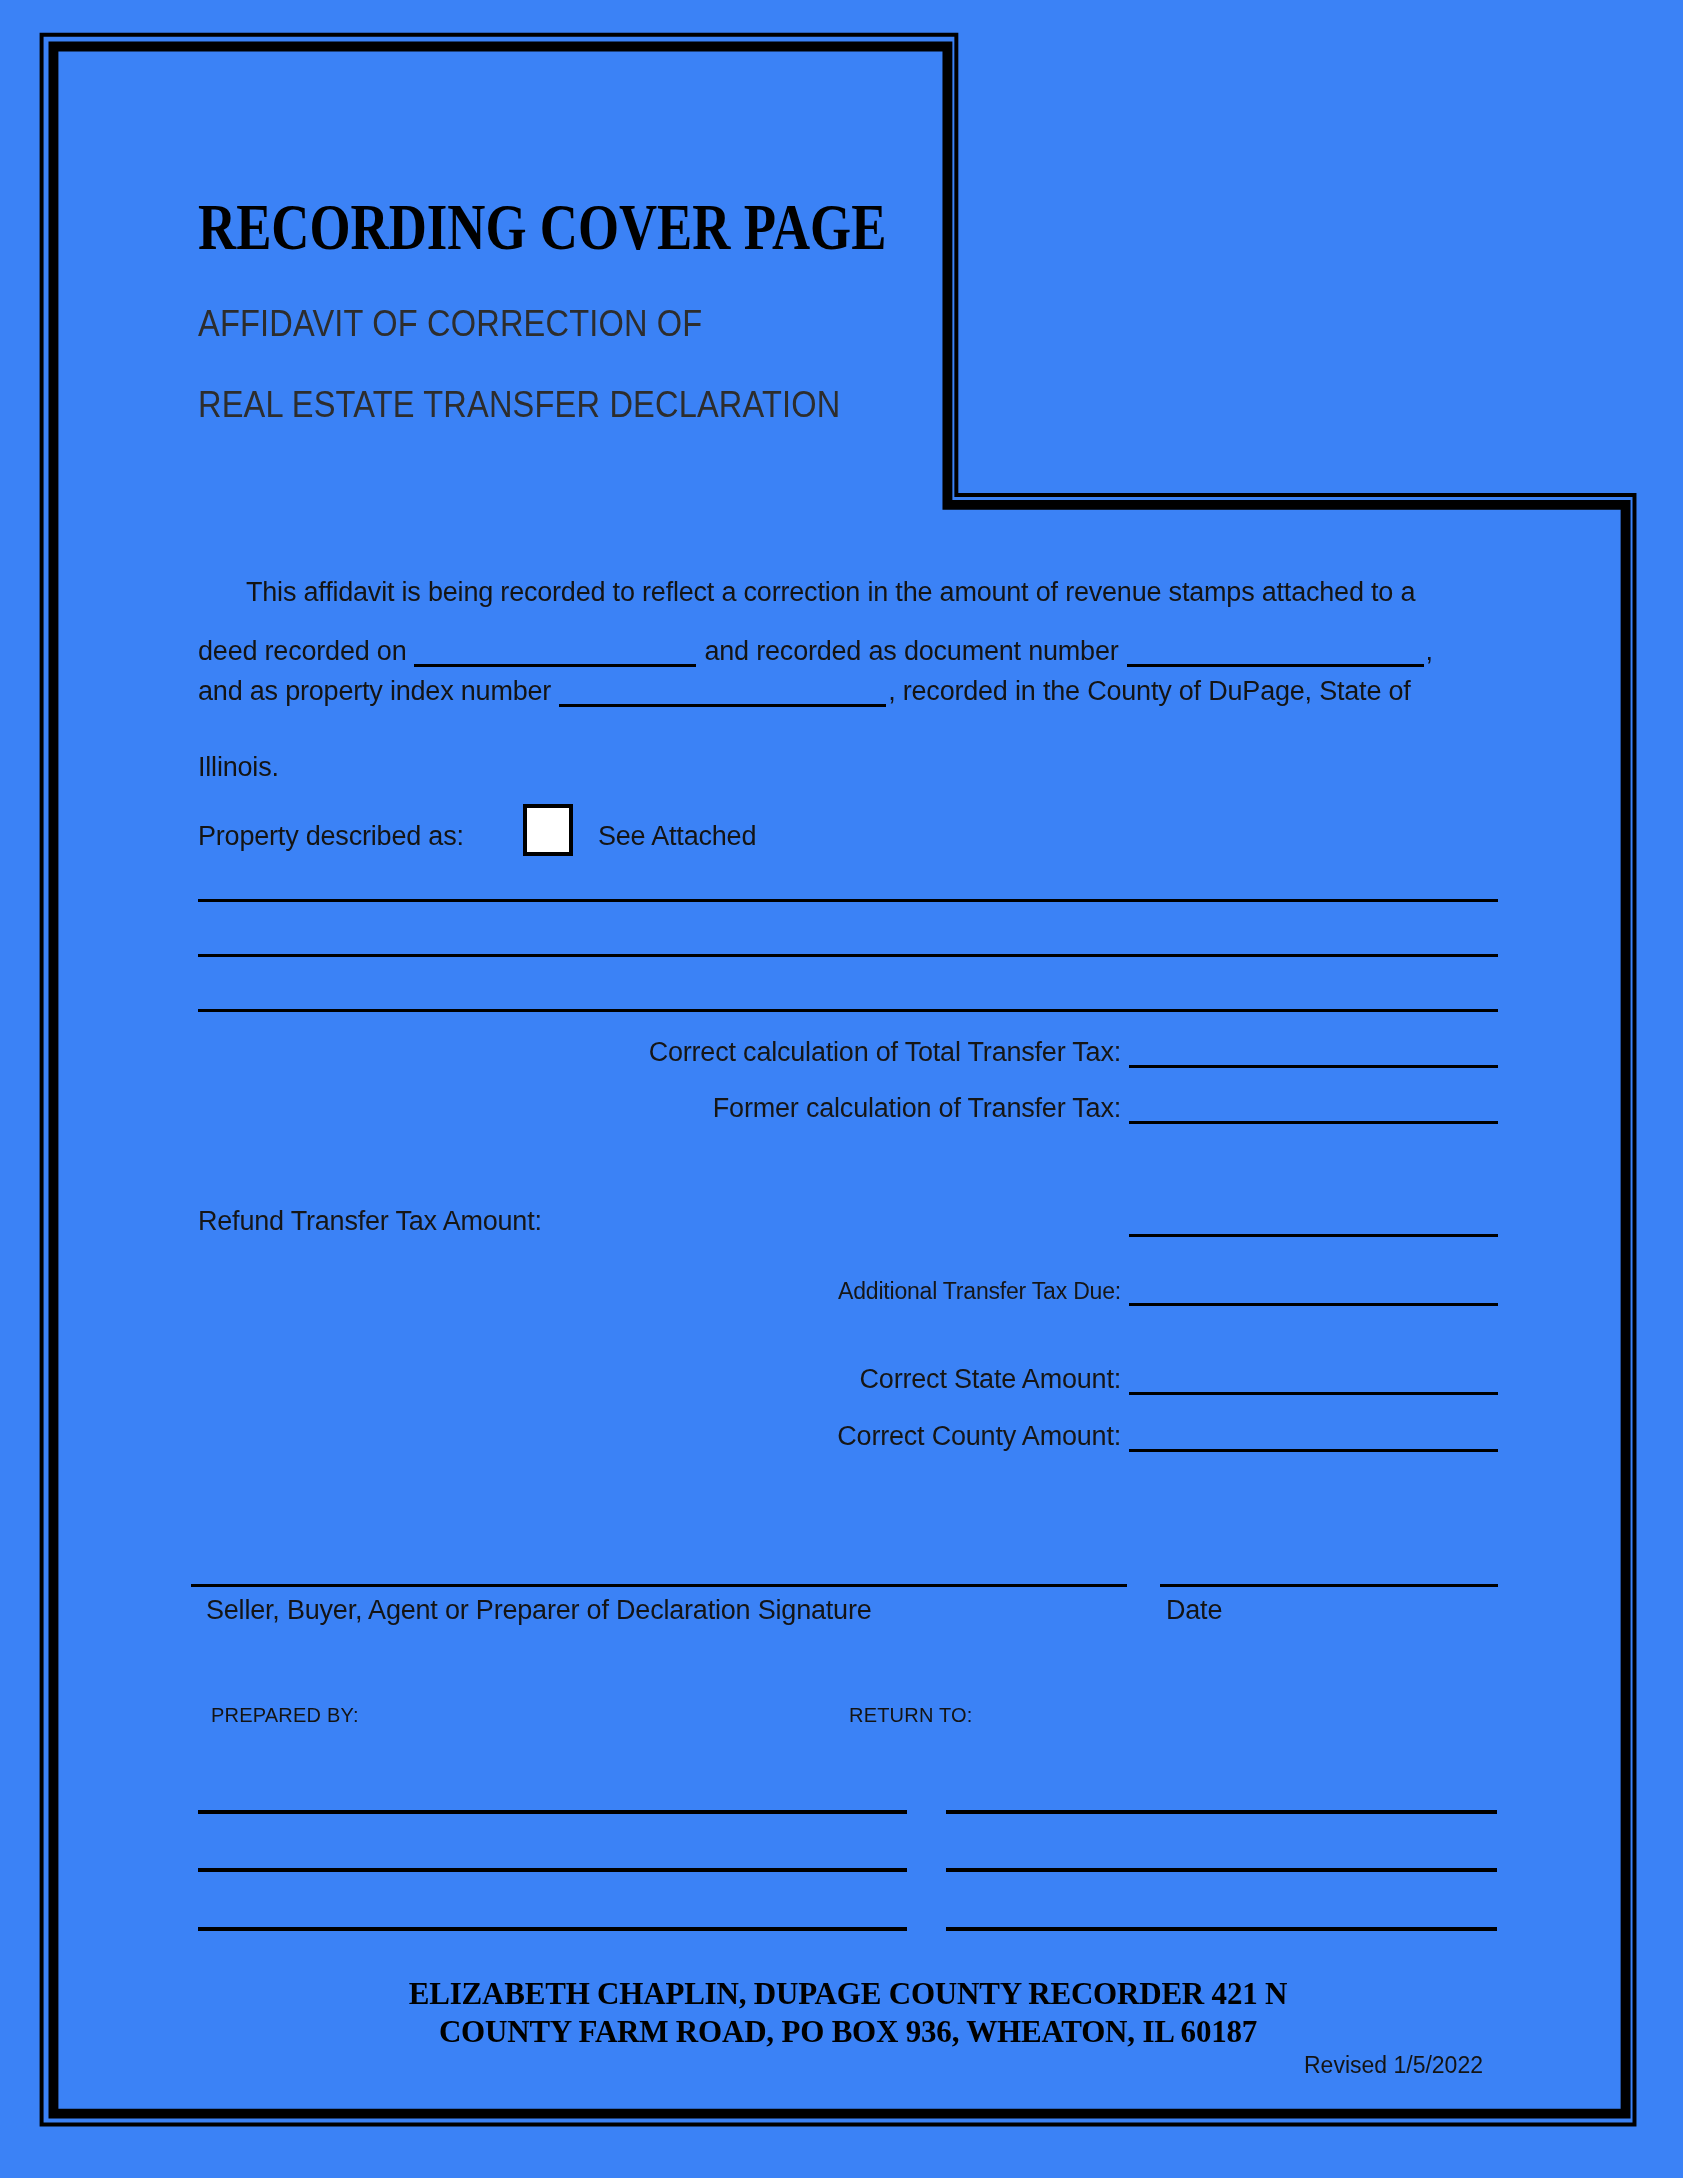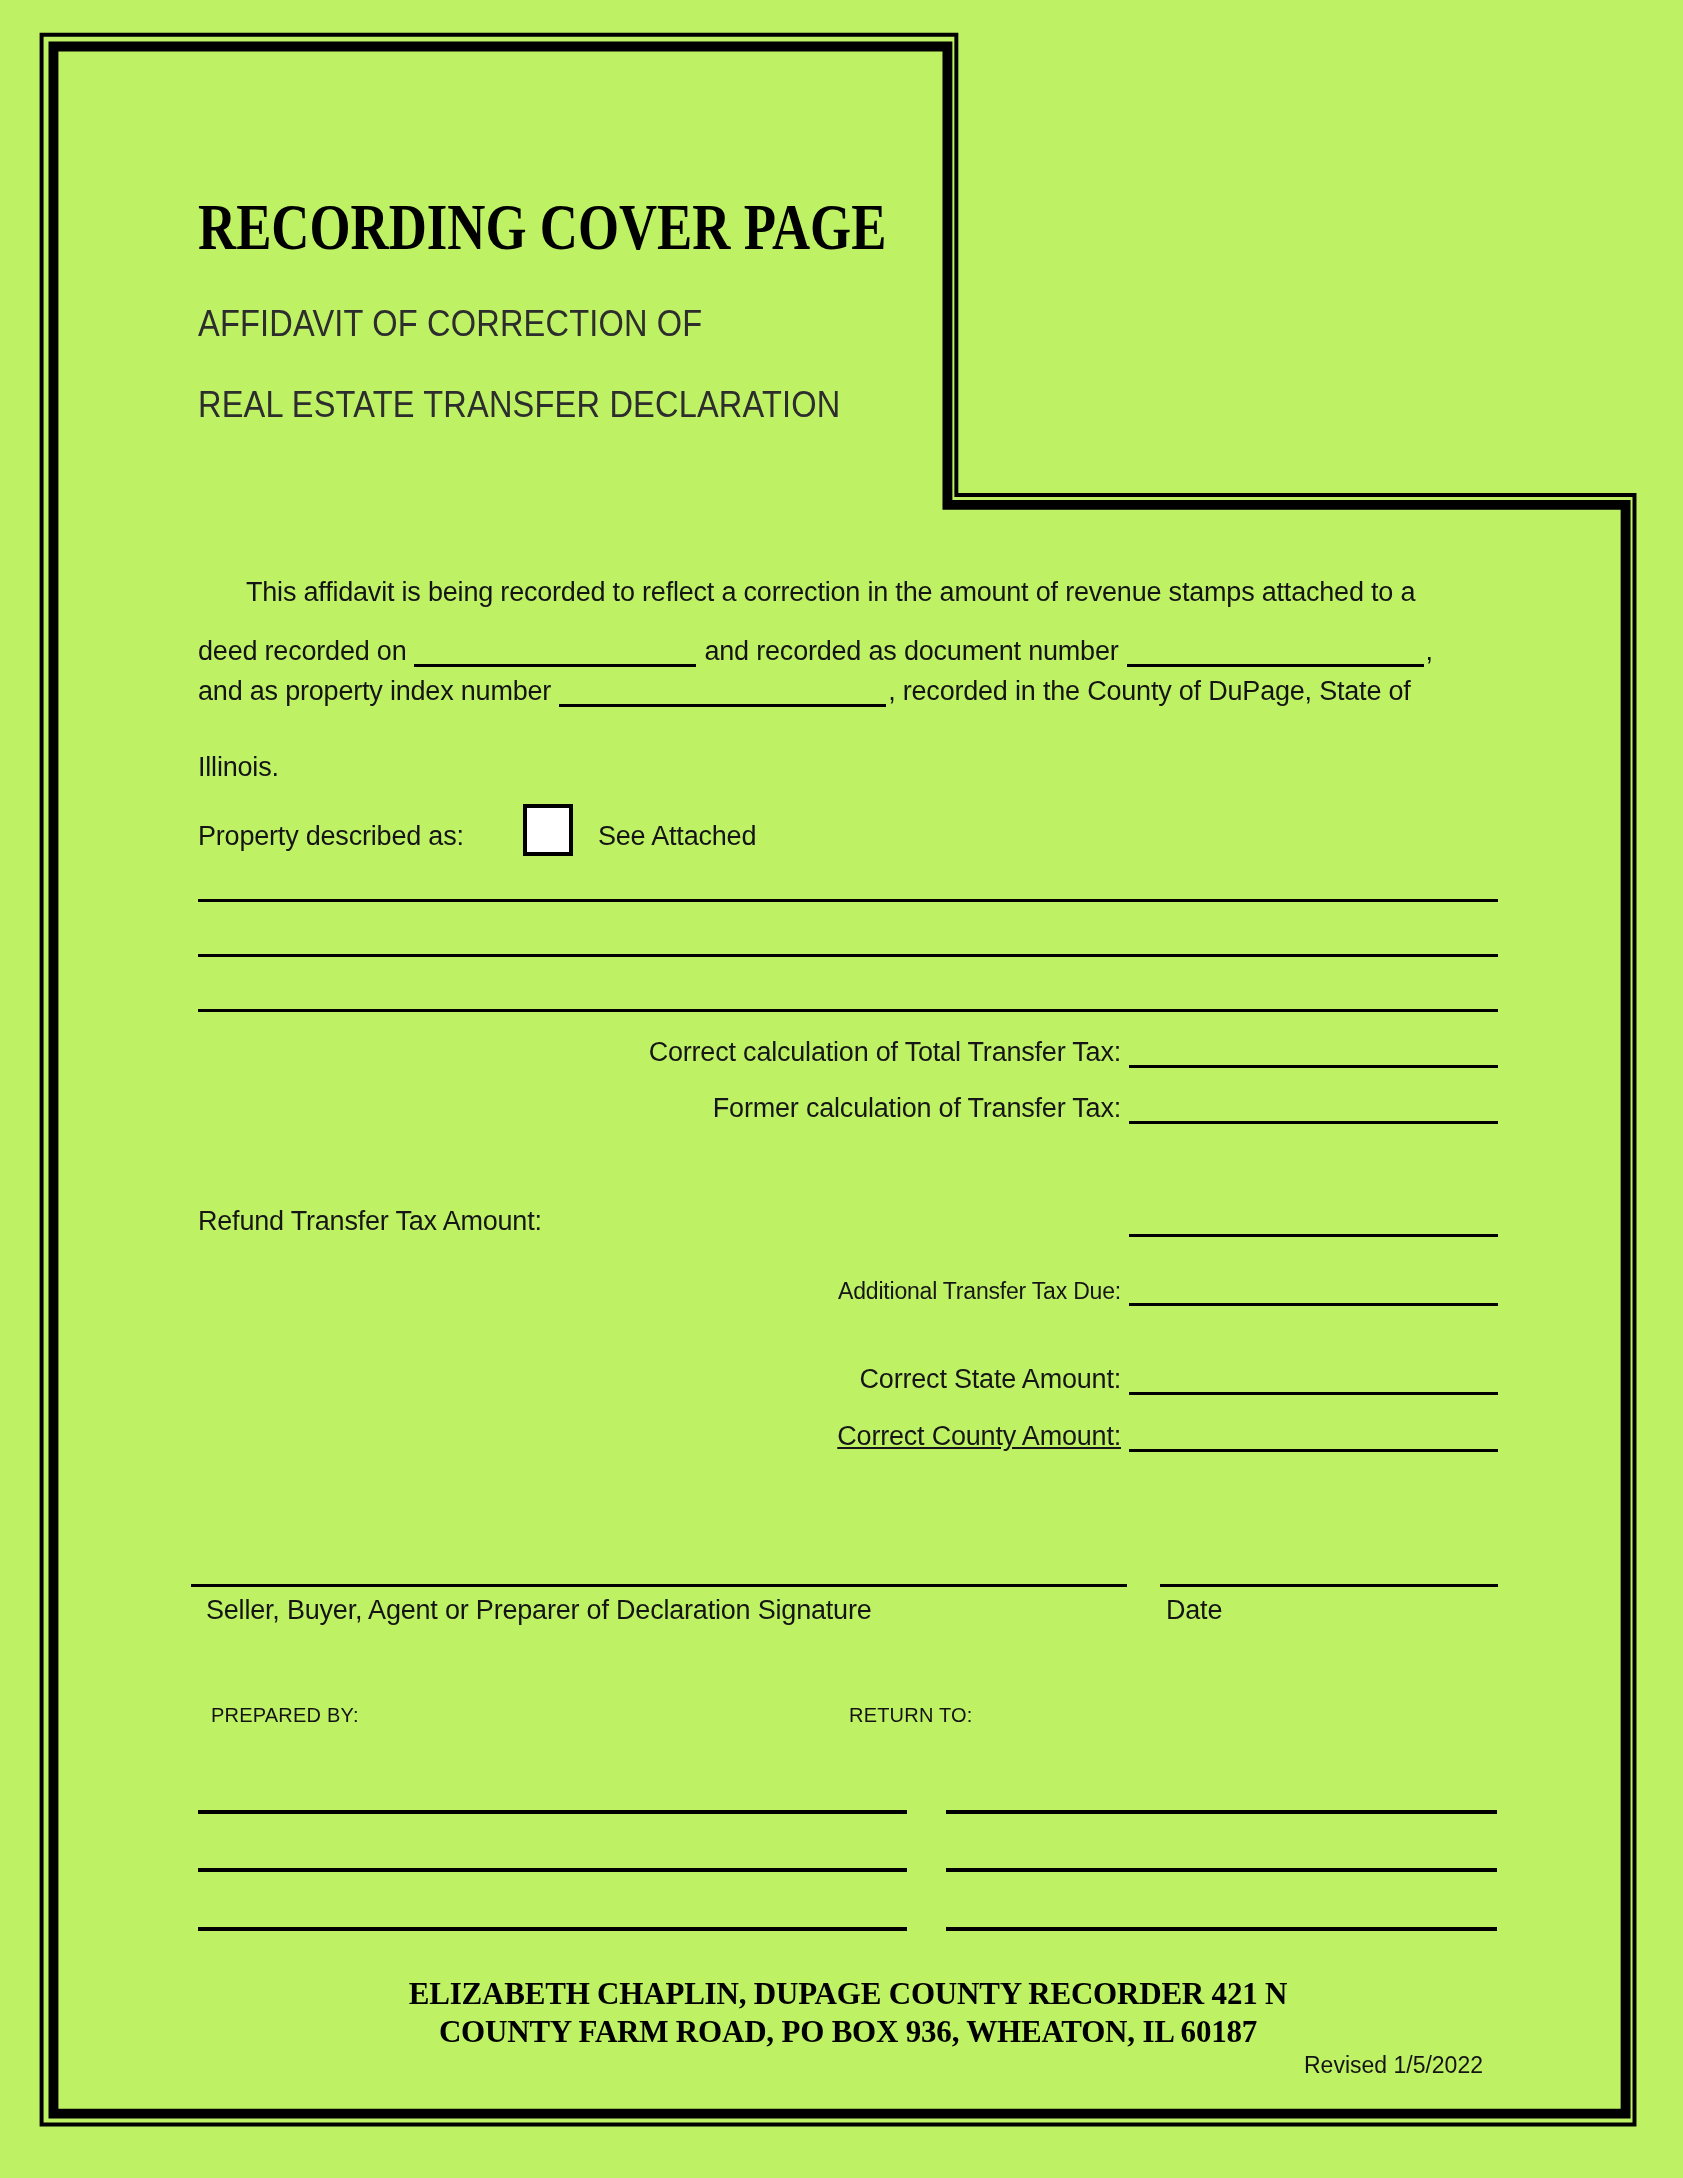--- a/index.html
+++ b/index.html
@@ -1,19 +1,19 @@
 <!DOCTYPE html>
 <html><head>
 <meta charset="utf-8">
 <style>
   html,body{margin:0;padding:0;background:#fff;}
   .page{
     position:relative;
     width:1683px;height:2178px;
-    background:#bef264;
+    background:#3b82f6;
     font-family:"Liberation Sans", sans-serif;
     color:#161616;
     overflow:hidden;
   }
   
   .frame{position:absolute;left:0;top:0;pointer-events:none;}
   
   .title{
     position:absolute;left:198px;top:194px;
     font-family:"Liberation Serif", serif;font-weight:bold;
@@ -122,21 +122,21 @@
       <span class="amt-line"></span>
   </div>
   <div class="amt-row small" style="top:1275px;">
     <span>Additional Transfer Tax Due:</span>
       <span class="amt-line"></span>
   </div>
   <div class="amt-row" style="top:1363px;">
     <span>Correct State Amount:</span>
       <span class="amt-line"></span>
   </div>
-  <div class="amt-row" style="top:1420px;text-decoration:underline;">
+  <div class="amt-row" style="top:1420px;">
     <span>Correct County Amount:</span>
       <span class="amt-line"></span>
   </div>
 
   <div class="rule" style="left:191px;top:1584px;width:936px;"></div>
   <div class="rule" style="left:1160px;top:1584px;width:338px;"></div>
   <div class="lbl" style="left:206px;top:1594px;">Seller, Buyer, Agent or Preparer of Declaration Signature</div>
   <div class="lbl" style="left:1166px;top:1594px;">Date</div>
 
   <div class="caps-lbl" style="left:211px;top:1699px;">PREPARED BY:</div>

